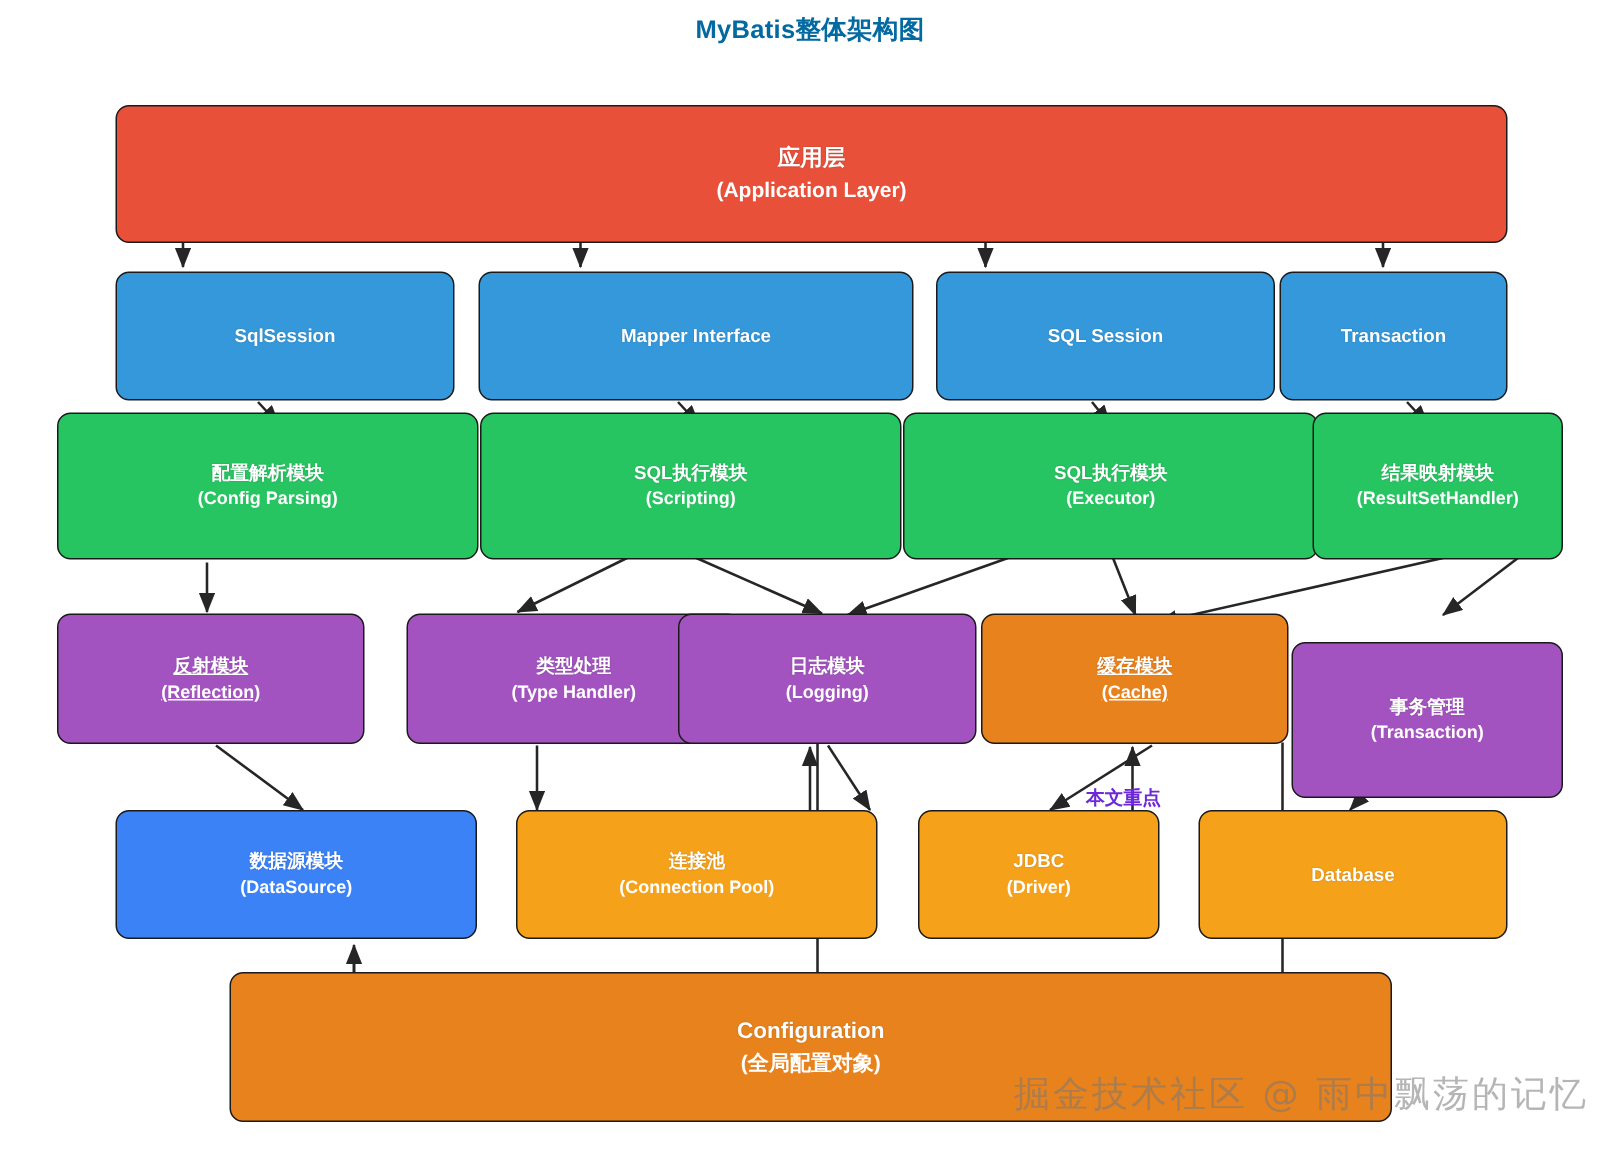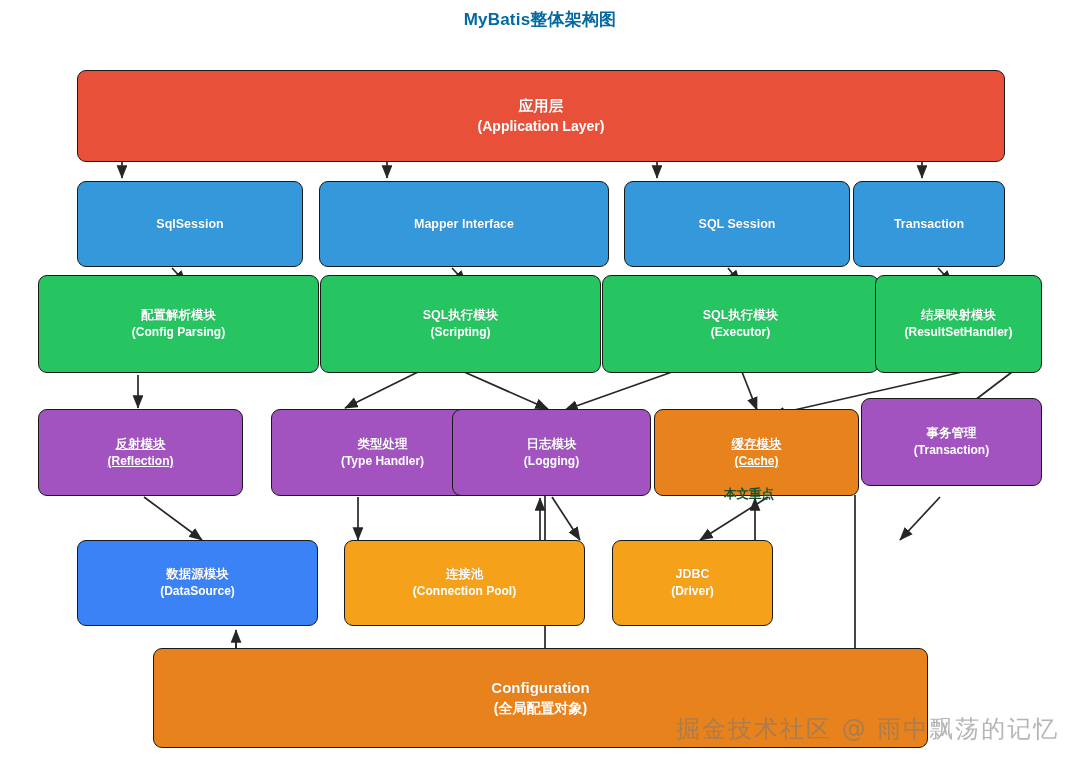--- a/index.html
+++ b/index.html
@@ -193,39 +193,42 @@
     <div class="l2">(Type Handler)</div>
   </div>
   <div class="node" style="left:452px; top:409px; width:199px; height:87px; background:#A353C0;">
     <div class="l1">日志模块</div>
     <div class="l2">(Logging)</div>
   </div>
   <div class="node" style="left:654px; top:409px; width:205px; height:87px; background:#E8821C;text-decoration:underline;">
     <div class="l1">缓存模块</div>
     <div class="l2">(Cache)</div>
   </div>
-  <div class="node" style="left:861px; top:398px; width:181px; height:88px; background:#A353C0;">
+  <div class="node" style="left:861px; top:428px; width:181px; height:104px; background:#A353C0;">
     <div class="l1">事务管理</div>
     <div class="l2">(Transaction)</div>
   </div>
 
-  <div class="note" style="left:724px; top:486px; color:#14532d;">本文重点</div>
+  <div class="note" style="left:724px; top:524px; color:#6d28d9;">本文重点</div>
 
   <div class="node" style="left:77px; top:540px; width:241px; height:86px; background:#3b82f6;">
     <div class="l1">数据源模块</div>
     <div class="l2">(DataSource)</div>
   </div>
   <div class="node" style="left:344px; top:540px; width:241px; height:86px; background:#F5A11A;">
     <div class="l1">连接池</div>
     <div class="l2">(Connection Pool)</div>
   </div>
   <div class="node" style="left:612px; top:540px; width:161px; height:86px; background:#F5A11A;">
     <div class="l1">JDBC</div>
     <div class="l2">(Driver)</div>
   </div>
+  <div class="node single" style="left:799px; top:540px; width:206px; height:86px; background:#F5A11A;">
+    <div class="l1">Database</div>
+  </div>
 
   <div class="node big" style="left:153px; top:648px; width:775px; height:100px; background:#E8821C;">
     <div class="l1">Configuration</div>
     <div class="l2">(全局配置对象)</div>
   </div>
 
   <div id="watermark">掘金技术社区 @ 雨中飘荡的记忆</div>
 
 </div>
 

